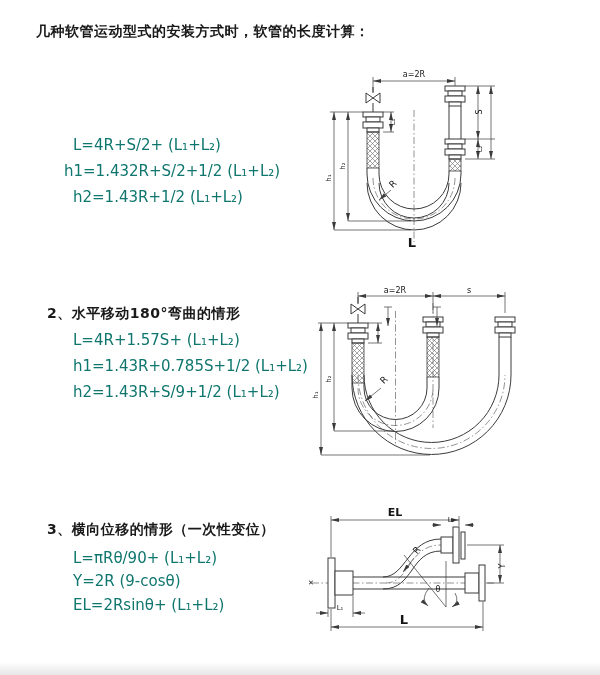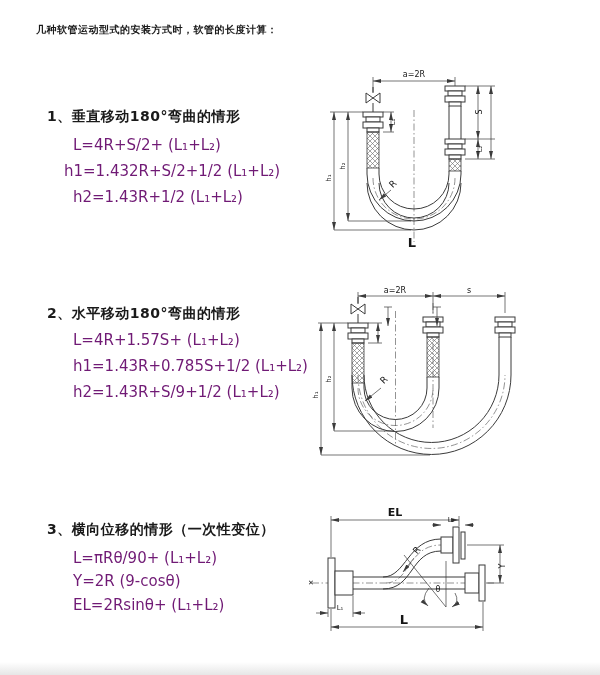--- a/index.html
+++ b/index.html
@@ -1,21 +1,21 @@
 <!DOCTYPE html>
 <html><head>
 <meta charset="utf-8">
 <style>
   html,body{margin:0;padding:0;background:#ffffff;}
   #page{position:relative;width:600px;height:675px;background:#fff;overflow:hidden;
         font-family:"DejaVu Sans","Liberation Sans",sans-serif;color:#1a1a1a;}
   .t{position:absolute;white-space:pre;}
-  .title{font-size:10px;font-weight:bold;letter-spacing:.5px;}
+  .title{font-size:14px;font-weight:bold;letter-spacing:.5px;}
   .heading{font-size:14px;font-weight:bold;letter-spacing:.5px;}
-  .formula{font-size:15px;color:#701a75;}
+  .formula{font-size:15px;color:#0f766e;}
   svg{position:absolute;overflow:visible;}
   .ln{fill:none;stroke:#3b3b3b;stroke-width:1;}
   .fit{fill:#fff;stroke:#3b3b3b;stroke-width:1;}
   .braid{stroke:#3b3b3b;stroke-width:.8;}
   .th{fill:none;stroke:#3b3b3b;stroke-width:.7;}
   .cl{fill:none;stroke:#4a4a4a;stroke-width:.6;stroke-dasharray:7 2.5 1.5 2.5;}
   svg text{fill:#151515;font-family:"DejaVu Sans","Liberation Sans",sans-serif;}
   .d8{font-size:8px;}
   .d7{font-size:7px;}
   .d9{font-size:9px;}
@@ -24,21 +24,20 @@
   .edge{position:absolute;left:0;top:662px;width:600px;height:13px;
         background:linear-gradient(#ffffff,#e6e6e6);}
 </style>
 </head>
 <body>
 
 <div id="page">
 
   <div class="t title" style="left:36px;top:23px">几种软管运动型式的安装方式时，软管的长度计算：</div>
 
-  <div class="t heading" style="left:47px;top:108px">1、垂直移动180°弯曲的情形</div>
   <div class="t formula" style="left:73px;top:136px">L=4R+S/2+ (L₁+L₂)</div>
   <div class="t formula" style="left:64px;top:162px">h1=1.432R+S/2+1/2 (L₁+L₂)</div>
   <div class="t formula" style="left:73px;top:188px">h2=1.43R+1/2 (L₁+L₂)</div>
 
   <div class="t heading" style="left:47px;top:305px">2、水平移动180°弯曲的情形</div>
   <div class="t formula" style="left:73px;top:331px">L=4R+1.57S+ (L₁+L₂)</div>
   <div class="t formula" style="left:73px;top:357px">h1=1.43R+0.785S+1/2 (L₁+L₂)</div>
   <div class="t formula" style="left:73px;top:383px">h2=1.43R+S/9+1/2 (L₁+L₂)</div>
 
   <div class="t heading" style="left:47px;top:521px">3、横向位移的情形（一次性变位）</div>

